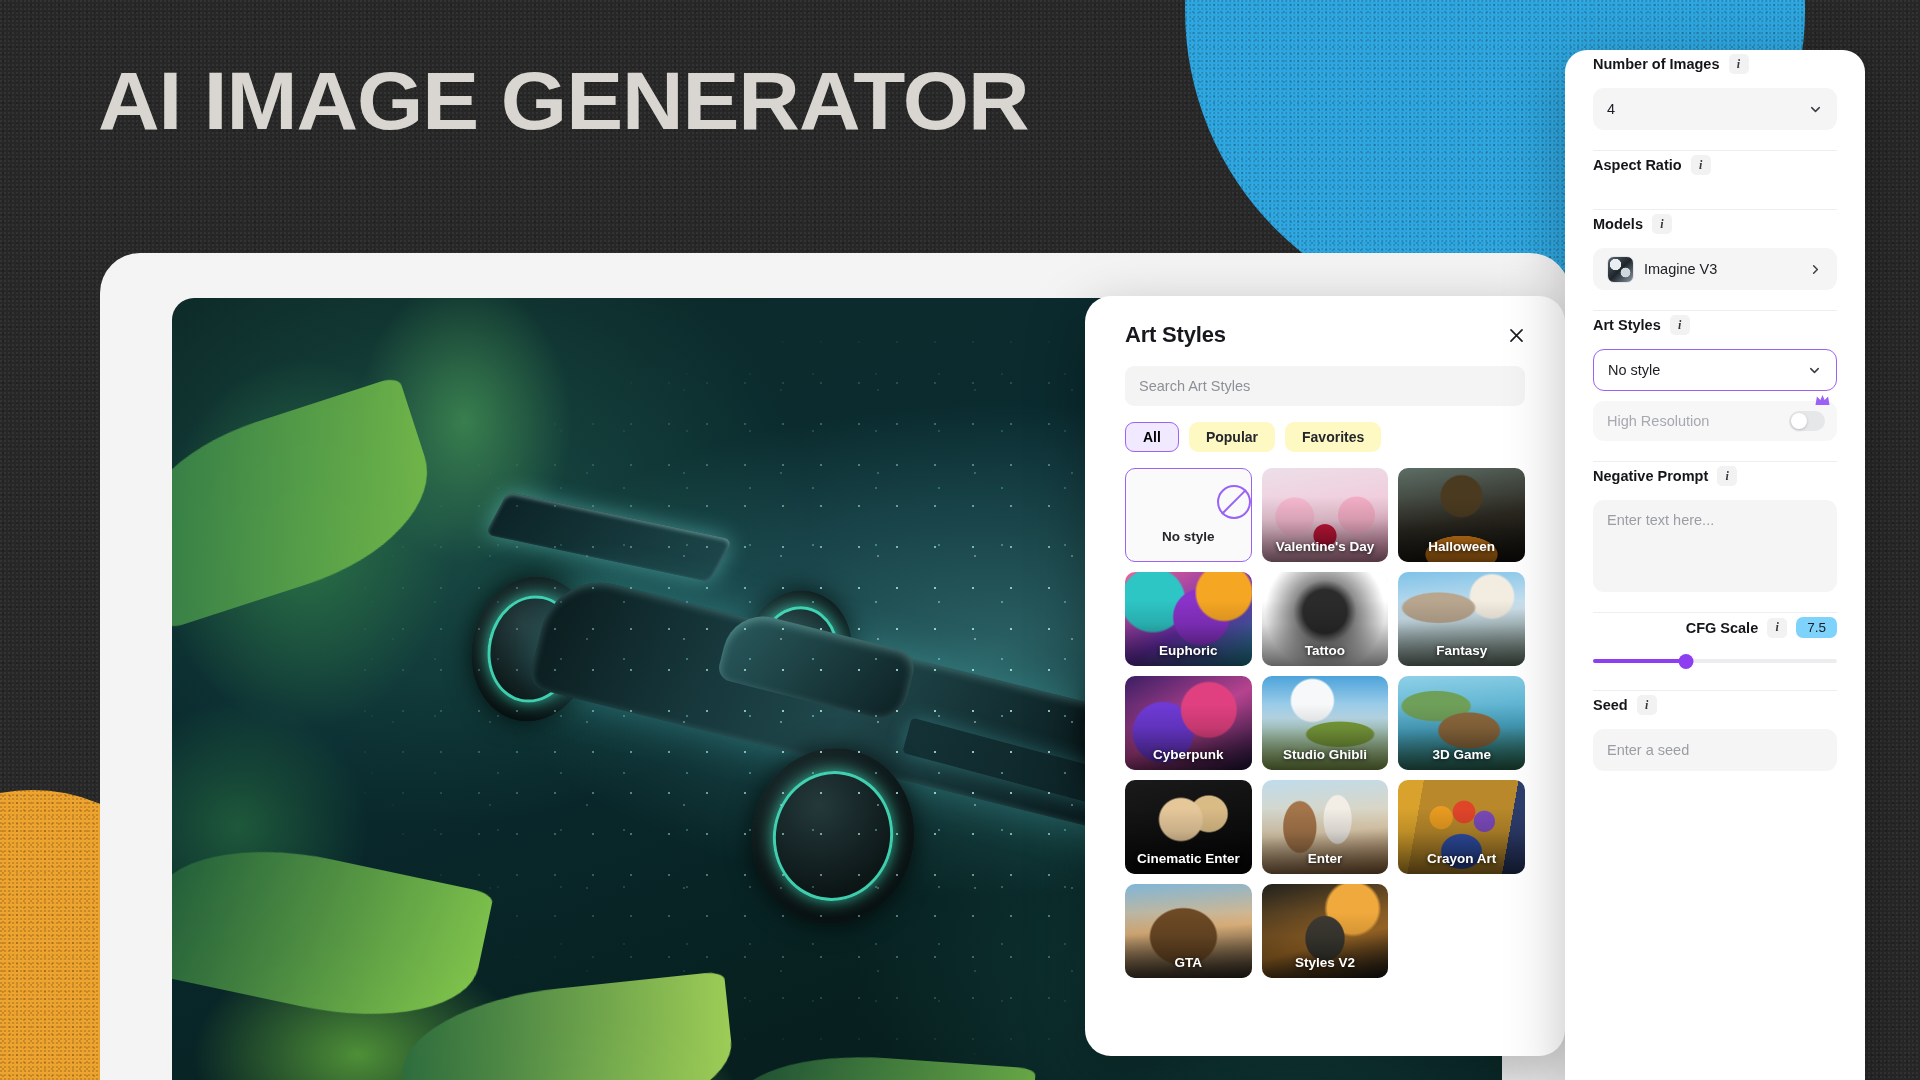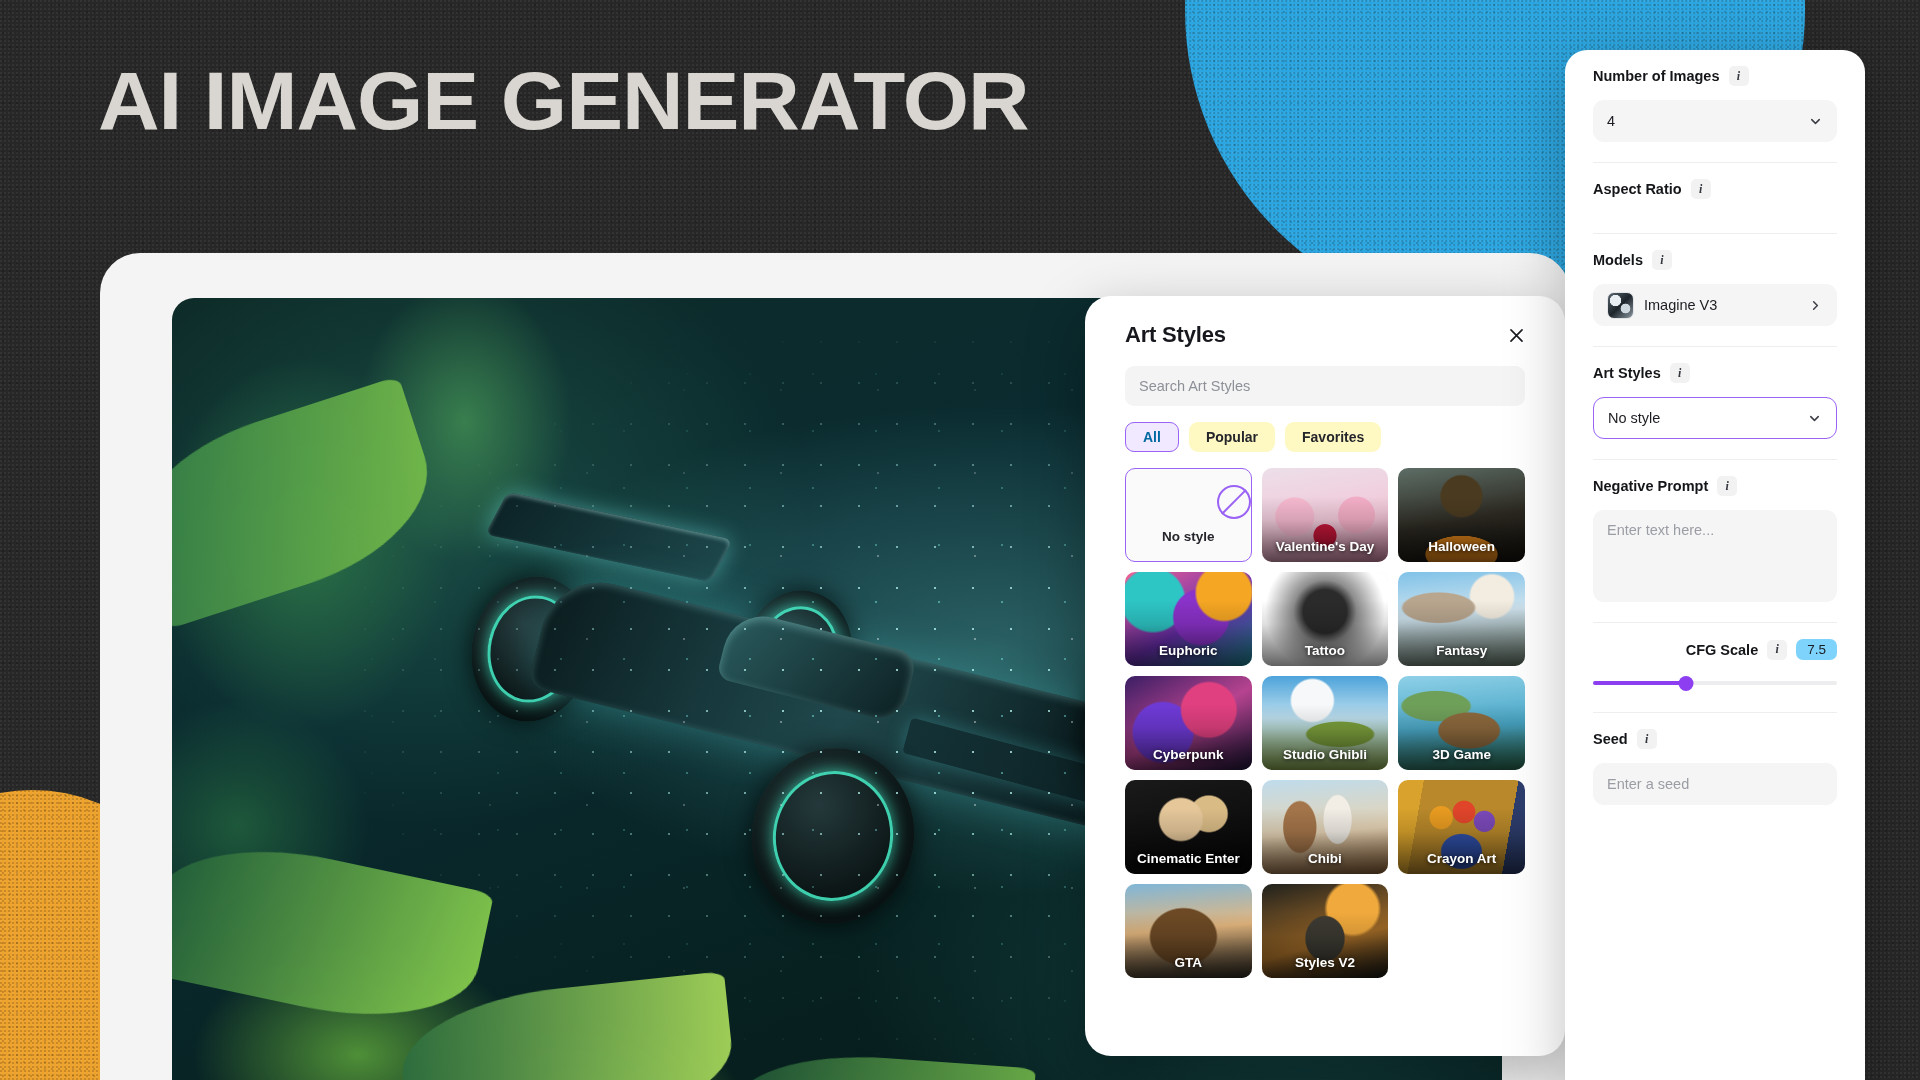--- a/index.html
+++ b/index.html
@@ -236,21 +236,21 @@
     background: #fef9c3;
     color: #24262b;
     font-size: 14px;
     font-weight: 600;
     display: flex; align-items: center;
     cursor: pointer;
   }
   .chip.active {
     background: #f0e9ff;
     border: 1.6px solid #9a62f5;
-    color: #0369a1;
+    color: #000000;
   }
 
   .grid {
     margin: 16px 40px 0 40px;
     display: grid;
     grid-template-columns: repeat(3, 1fr);
     gap: 10px;
   }
   .tile {
     position: relative;
@@ -369,21 +369,21 @@
   .sidebar {
     position: absolute;
     left: 1565px; top: 50px;
     width: 300px; height: 1030px;
     background: #ffffff;
     border-radius: 22px 22px 0 0;
     box-shadow: 0 18px 60px rgba(0,0,0,.25);
     overflow: hidden;
     padding: 0 28px;
   }
-  .sb-section { padding: 16px 0 20px 0; border-bottom: 1px solid #eceef0; }
+  .sb-section { padding: 4px 0 20px 0; border-bottom: 1px solid #eceef0; }
   .sb-section:last-child { border-bottom: none; }
   .sb-label {
     display: flex; align-items: center; gap: 9px;
     font-size: 14.5px; font-weight: 700; color: #14161a;
     margin-bottom: 14px;
   }
   .sb-label-row { justify-content: flex-end; }
   .info-badge {
     width: 20px; height: 20px;
     border-radius: 5px;
@@ -640,21 +640,21 @@
 
       <div class="tile">
         <div class="tile-art a-cinematic"></div>
         <div class="tile-shade"></div>
         <div class="tile-label">Cinematic Enter</div>
       </div>
 
       <div class="tile">
         <div class="tile-art a-disney"></div>
         <div class="tile-shade"></div>
-        <div class="tile-label">Chibi</div>
+        <div class="tile-label">Enter</div>
       </div>
 
       <div class="tile">
         <div class="tile-art a-crayon"></div>
         <div class="tile-shade"></div>
         <div class="tile-label">Crayon Art</div>
       </div>
 
       <div class="tile">
         <div class="tile-art a-gta"></div>
@@ -711,20 +711,27 @@
     <div class="sb-section">
       <div class="sb-label">
         <span>Art Styles</span>
         <span class="info-badge">i</span>
       </div>
       <div class="select outlined">
         <span class="val">No style</span>
         <svg class="chev" viewBox="0 0 24 24" fill="none" stroke="currentColor" stroke-width="2.4" stroke-linecap="round" stroke-linejoin="round">
             <path d="M6 9l6 6 6-6"></path>
           </svg>
+      </div>
+      <div class="toggle-row">
+        <span>High Resolution</span>
+        <span class="toggle"></span>
+        <svg class="crown" viewBox="0 0 24 20" fill="currentColor">
+          <path d="M2 17h20l-2-12-5 5-3-7-3 7-5-5z"></path>
+        </svg>
       </div>
     </div>
 
     <div class="sb-section">
       <div class="sb-label">
         <span>Negative Prompt</span>
         <span class="info-badge">i</span>
       </div>
       <div class="textarea">
         <textarea placeholder="Enter text here..." style=""></textarea>

